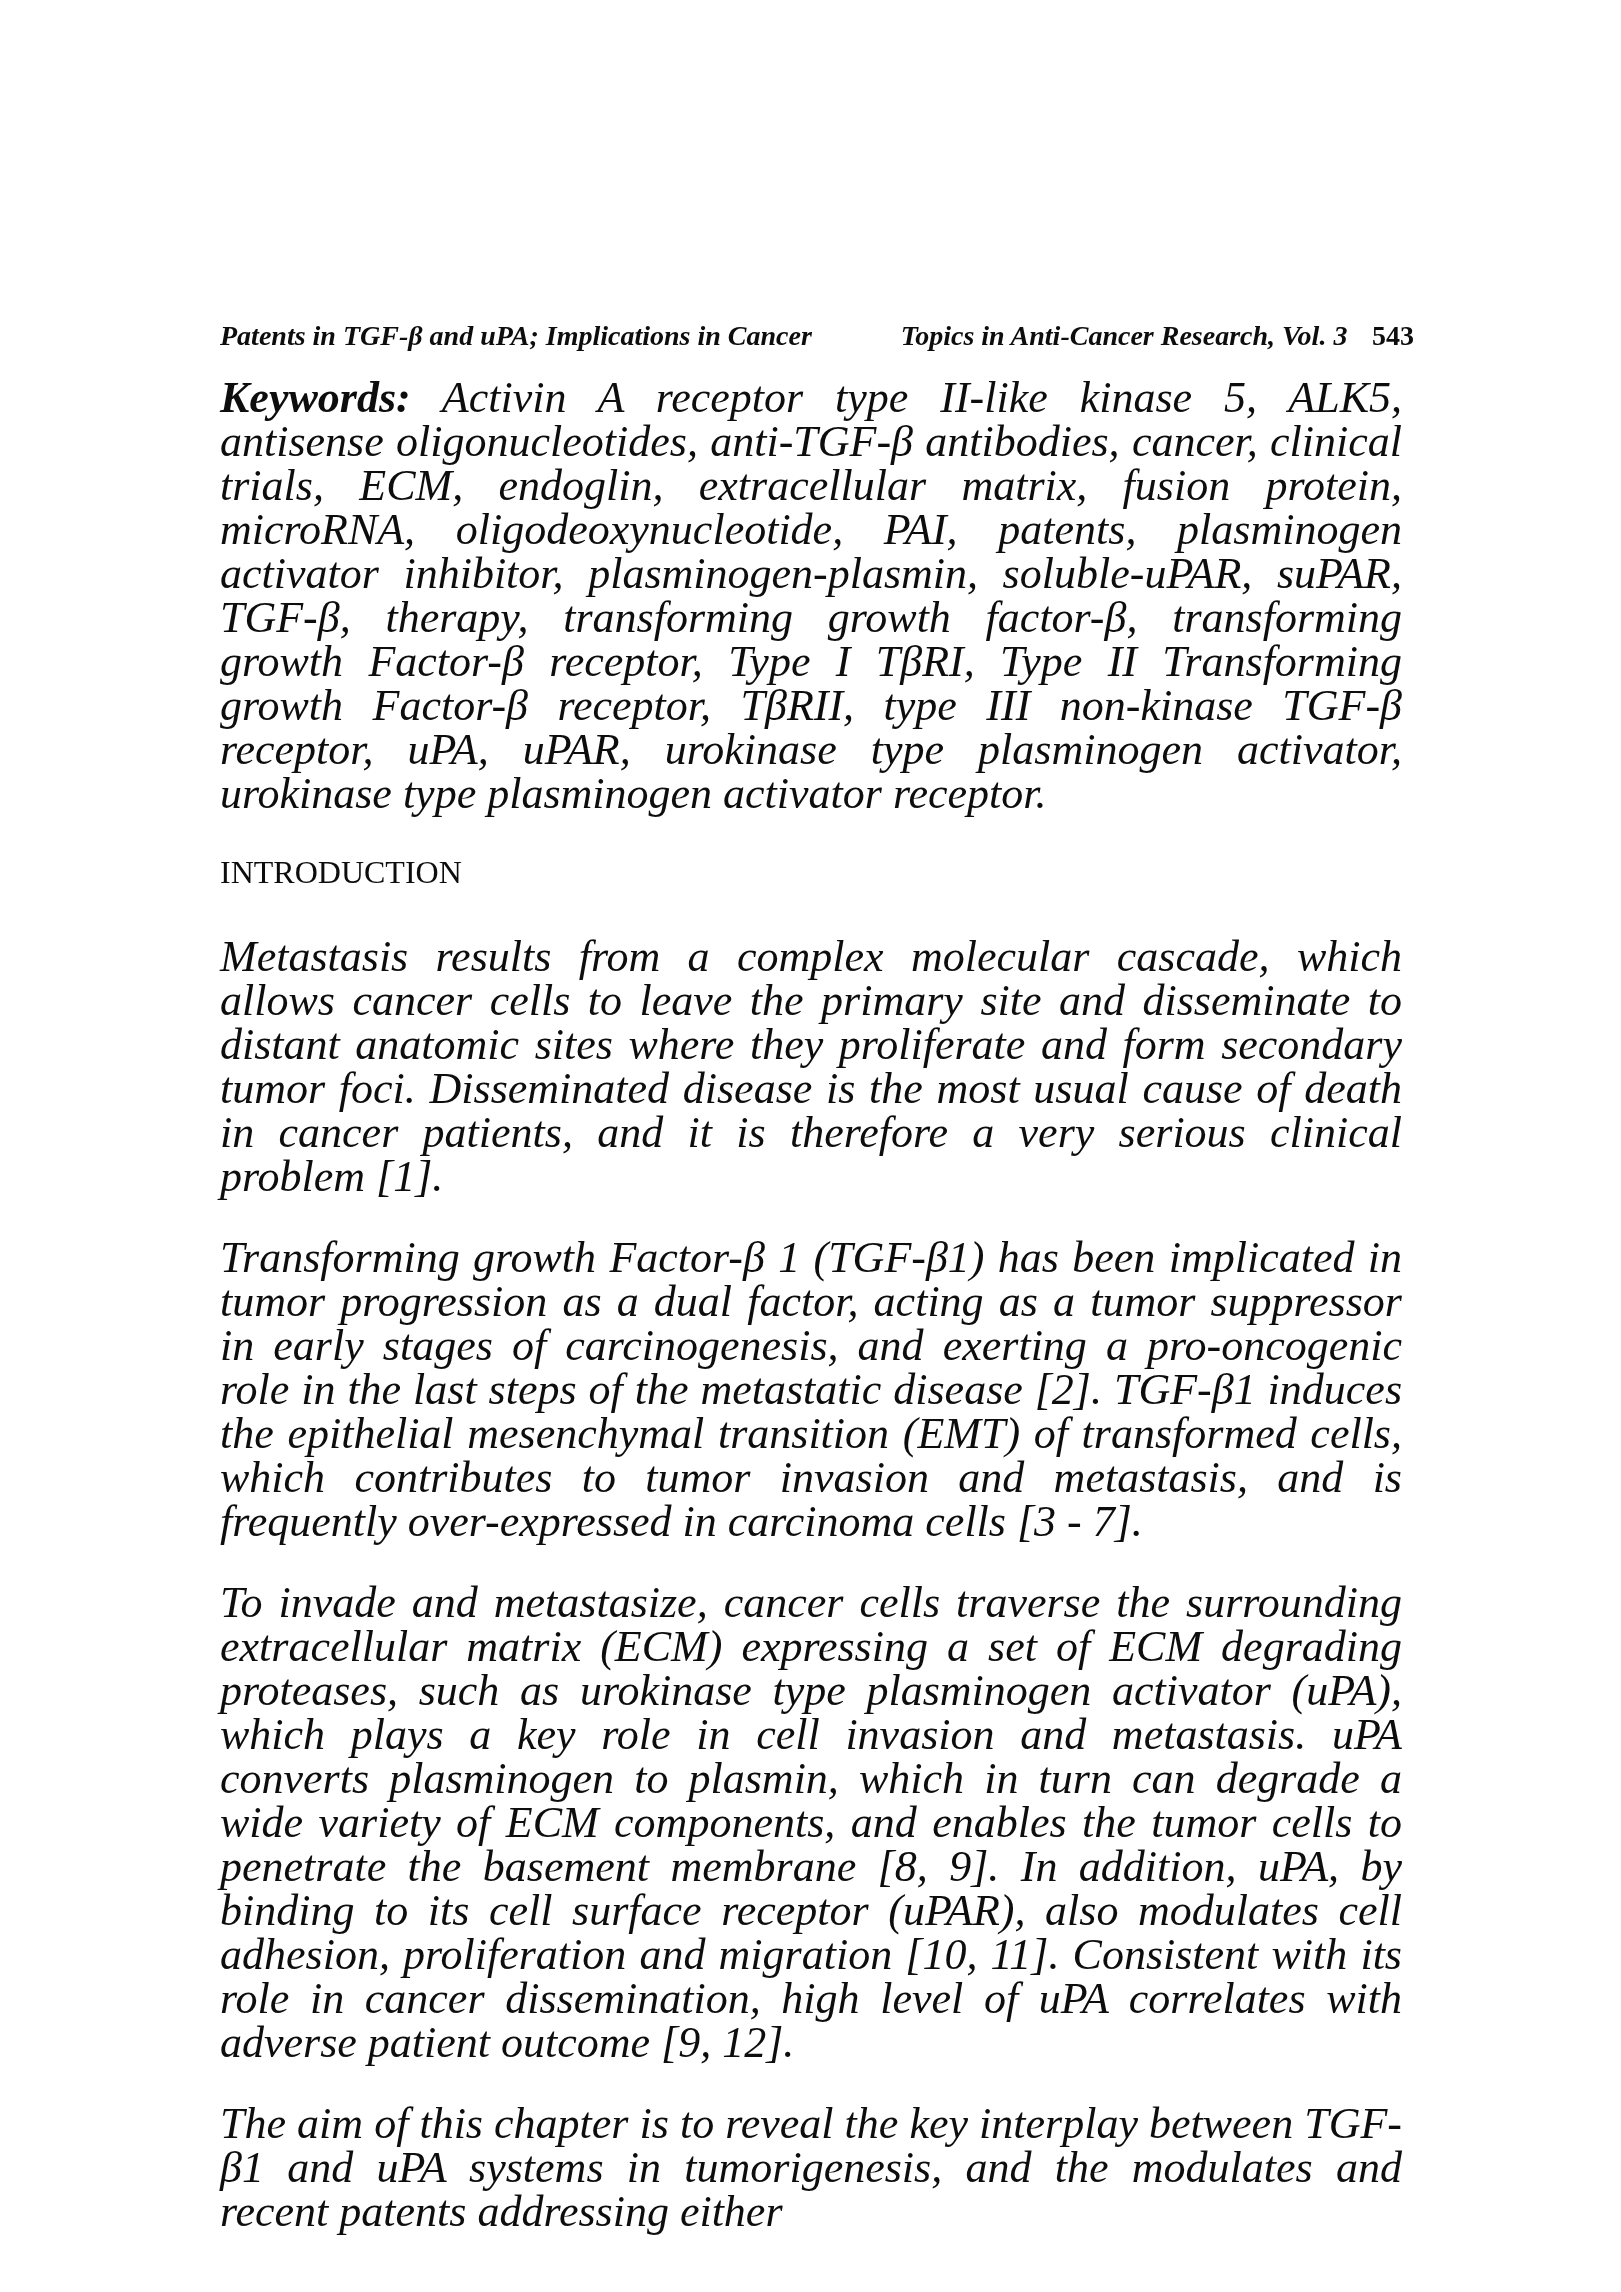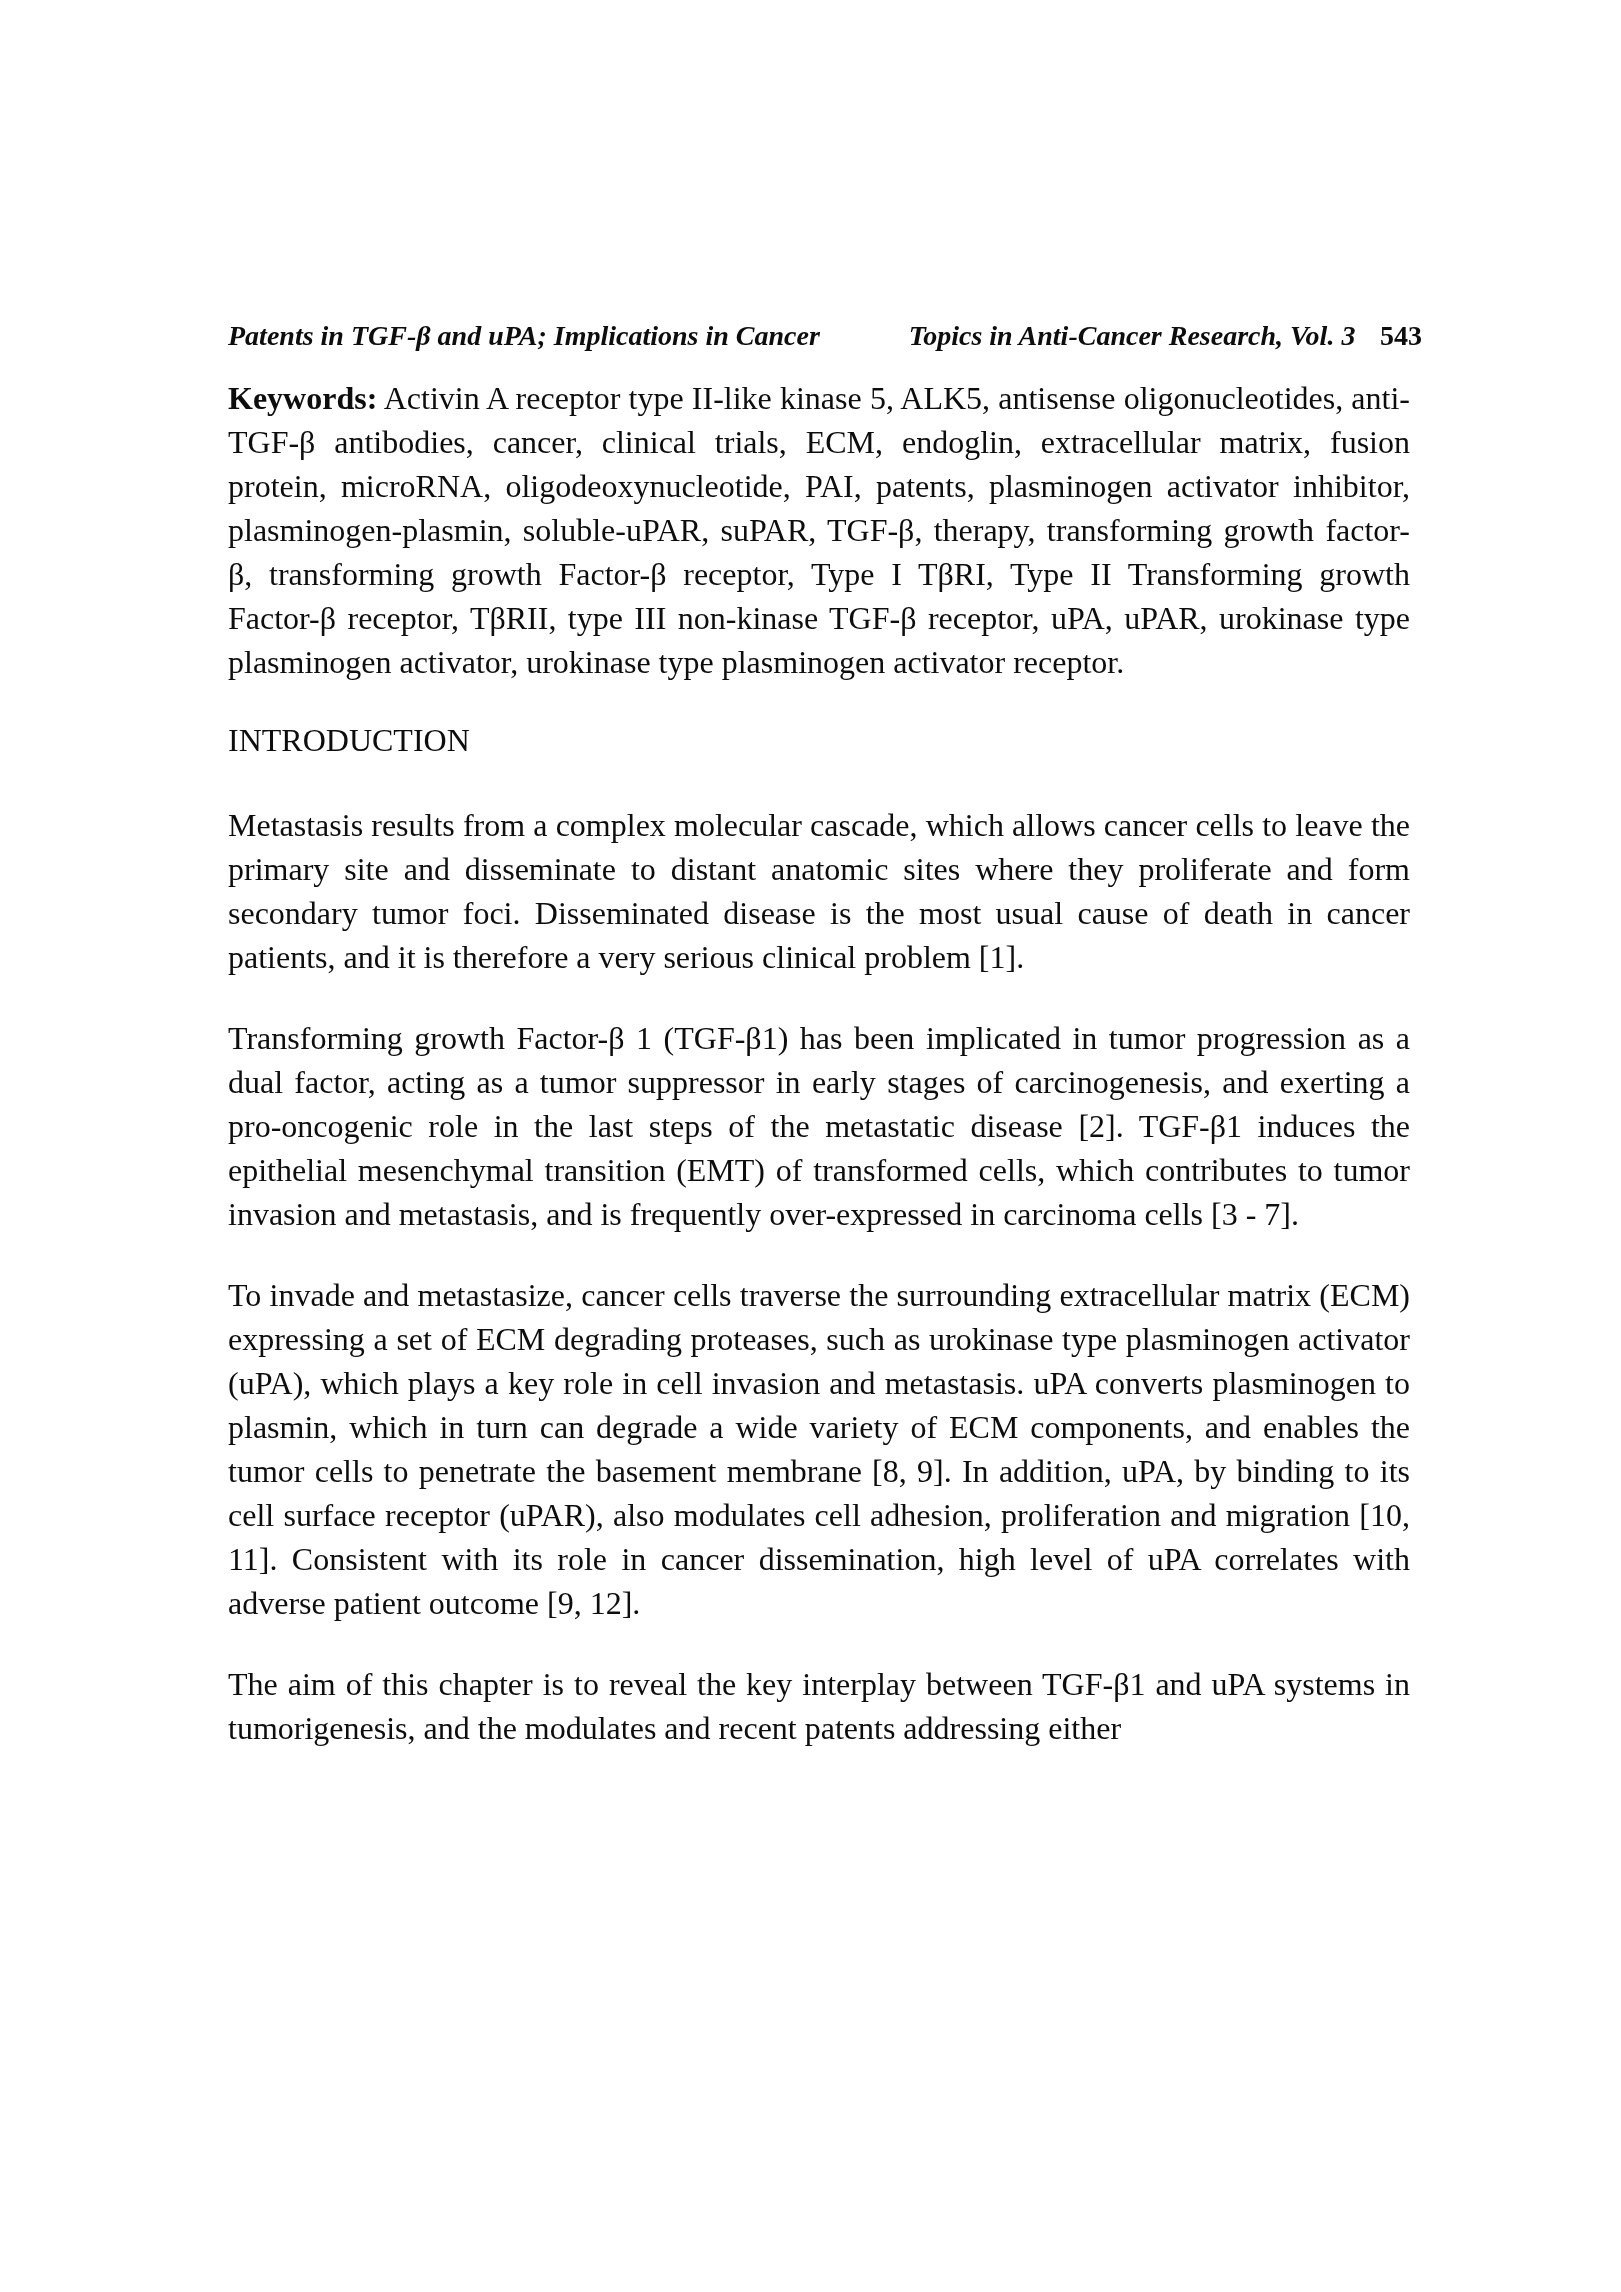--- a/index.html
+++ b/index.html
@@ -11,45 +11,46 @@
     position: relative;
     width: 1621px;
     height: 2293px;
     background: #ffffff;
     overflow: hidden;
     font-family: "Liberation Serif", "DejaVu Serif", serif;
     color: #0d0d0d;
   }
   .content {
     position: absolute;
-    left: 228px;
+    left: 220px;
     top: 320px;
     width: 1194px;
   }
   .running-header {
     display: flex;
     justify-content: space-between;
     align-items: baseline;
     font-size: 28px;
     font-weight: bold;
     font-style: italic;
     margin-bottom: 23.5px;
     white-space: nowrap;
   }
   .hdr-right { font-style: italic; }
   .hdr-page {
     font-style: normal;
     font-weight: bold;
     margin-left: 17.6px;
   }
   .keywords, .body-para {
-    font-size: 32px;
+    font-size: 44px;
     line-height: 44px;
     text-align: justify;
     margin: 0 12px 37px 0;
+    font-style: italic;
   }
   .kw-label { font-weight: bold; }
   .section-heading {
     font-size: 32px;
     line-height: 39px;
     font-weight: normal;
     margin: 0 0 43px 0;
     text-align: left;
   }
 </style>

